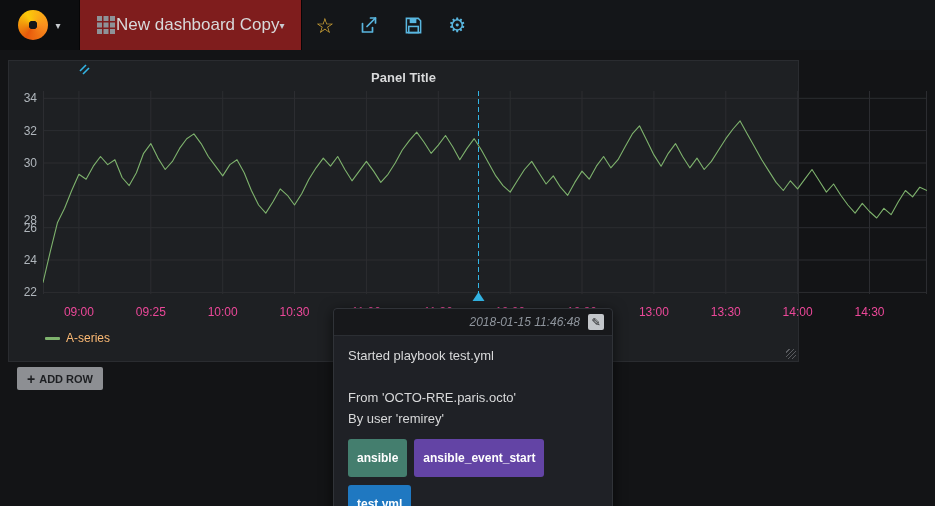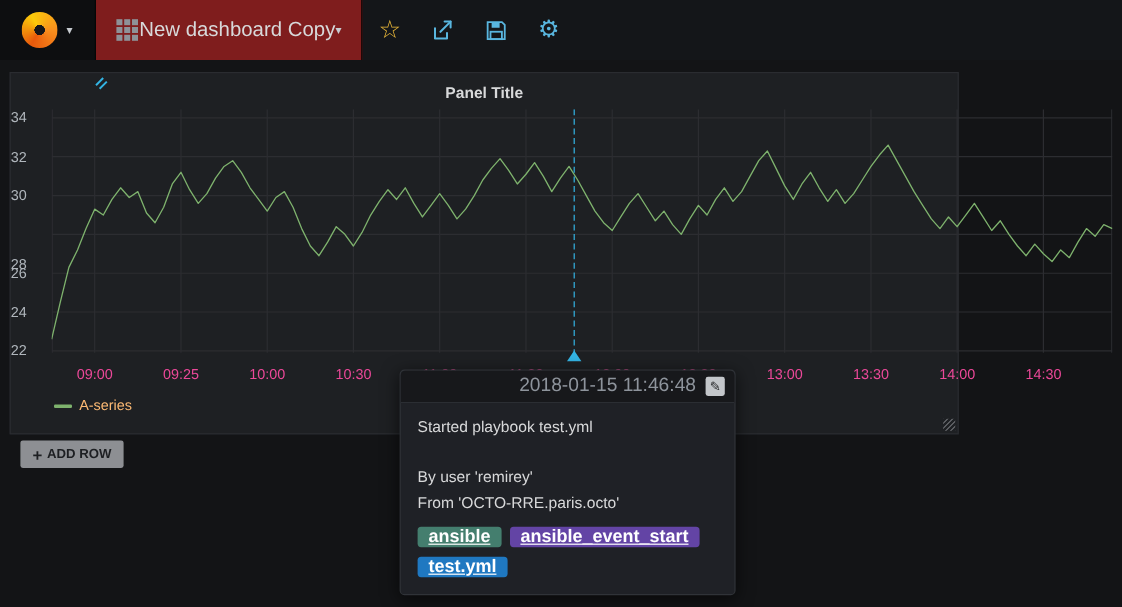--- a/index.html
+++ b/index.html
@@ -18,47 +18,47 @@
   .dash-title { color:#d8d9da; font-size:17px; }
   .nav-actions { display:flex; align-items:center; gap:25px; margin-left:14px; }
   .nav-icon { color:#59b6df; font-size:20px; line-height:1; cursor:pointer; }
   .star-icon { color:#eab839; font-size:21px; }
 
   
   .panel { position:absolute; left:8px; top:60px; width:791px; height:302px; background:#1e2023; border:1px solid #2a2c30; z-index:1; }
   .panel-title { position:absolute; left:0; right:0; top:9px; text-align:center; color:#d8d9da; font-size:13px; font-weight:bold; cursor:pointer; }
   .corner-mark { position:absolute; left:70px; top:3px; width:12px; height:12px; }
   .plot-wrap { position:absolute; left:34px; top:30px; width:884px; height:213px; cursor:crosshair; }
-  .ytick { position:absolute; left:0; width:28px; text-align:left; color:#b0b6bc; font-size:12px; }
+  .ytick { position:absolute; left:0; width:28px; text-align:right; color:#b0b6bc; font-size:12px; }
   .xtick { position:absolute; width:46px; text-align:center; color:#ec4899; font-size:12px; top:244px; }
   .legend { position:absolute; left:36px; top:270px; display:flex; align-items:center; gap:6px; cursor:pointer; }
   .legend-swatch { width:15px; height:3px; border-radius:1px; }
   .legend-label { color:#fdba74; font-size:12px; }
   .resize-handle { position:absolute; right:2px; bottom:2px; width:10px; height:10px; cursor:nwse-resize;
                    background:repeating-linear-gradient(135deg, transparent 0 2px, #5a5c60 2px 3px); }
 
   
   .add-row { position:absolute; left:17px; top:367px; height:23px; background:#8d8f93; color:#1d1f22;
              border:none; border-radius:2px; font-family:"Liberation Sans", sans-serif;
              font-size:11px; font-weight:bold; padding:0 10px; display:flex; align-items:center; gap:4px; cursor:pointer; }
   .add-row .plus { font-size:14px; font-weight:bold; }
 
   
   .tooltip { position:absolute; left:333px; top:308px; width:280px; background:#1f2126; border:1px solid #303338;
              border-radius:4px; box-shadow:0 3px 14px rgba(0,0,0,0.6); z-index:30; }
   .tooltip-header { height:27px; background:#17181b; border-bottom:1px solid #2b2e33; border-radius:4px 4px 0 0;
                     display:flex; align-items:center; justify-content:flex-end; gap:8px; padding:0 8px; }
-  .tooltip-time { color:#8e949c; font-size:16px; }
+  .tooltip-time { color:#8e949c; font-size:12px; font-style:italic; }
   .edit-icon { width:16px; height:16px; background:#c3c6ca; color:#1b1c1e; border-radius:2px;
                display:flex; align-items:center; justify-content:center; font-size:11px; cursor:pointer; }
   .tooltip-body { padding:12px 14px 14px 14px; color:#d8d9da; font-size:13px; }
   .tooltip-text { margin-bottom:24px; }
   .tooltip-line { line-height:21px; }
   .tag-rows { margin-top:10px; display:flex; flex-wrap:wrap; gap:8px 7px; max-width:252px; }
-  .tag { color:#ffffff; font-size:15px; font-weight:bold; padding:0 9px; border-radius:3px; cursor:pointer; white-space:nowrap;text-decoration:underline; }
+  .tag { color:#ffffff; font-size:12px; font-weight:bold; padding:12px 9px; border-radius:3px; cursor:pointer; white-space:nowrap; }
 </style>
 </head>
 <body>
 
 <div class="stage">
 
   <div class="navbar">
     <div class="brand">
       <div class="logo"></div>
       <span class="caret">▾</span>
@@ -173,22 +173,22 @@
     <span>ADD ROW</span>
   </button>
 
   <div class="tooltip">
     <div class="tooltip-header">
       <span class="tooltip-time">2018-01-15 11:46:48</span>
       <span class="edit-icon">✎</span>
     </div>
     <div class="tooltip-body">
       <div class="tooltip-text">Started playbook test.yml</div>
+      <div class="tooltip-line">From 'OCTO-RRE.paris.octo'</div>
       <div class="tooltip-line">By user 'remirey'</div>
-      <div class="tooltip-line">From 'OCTO-RRE.paris.octo'</div>
       <div class="tag-rows">
         <span class="tag" style="background-color: rgb(68, 126, 110);">ansible</span>
         <span class="tag" style="background-color: rgb(99, 68, 165);">ansible_event_start</span>
         <span class="tag" style="background-color: rgb(31, 120, 193);">test.yml</span>
       </div>
     </div>
   </div>
 
 </div>
 

